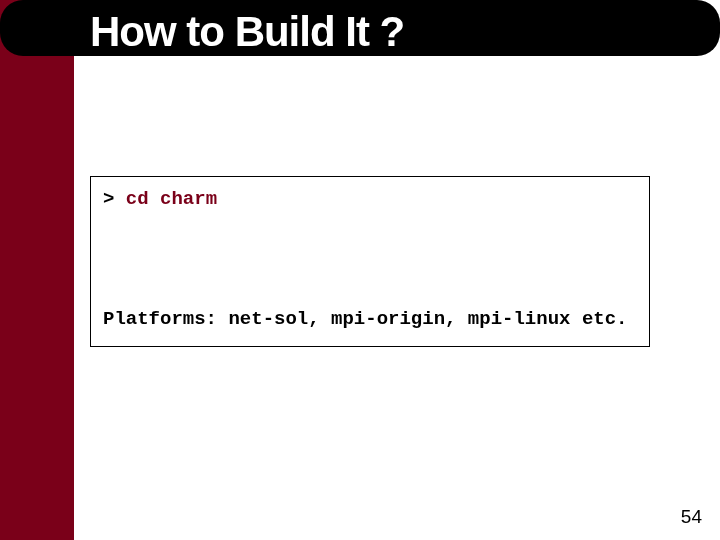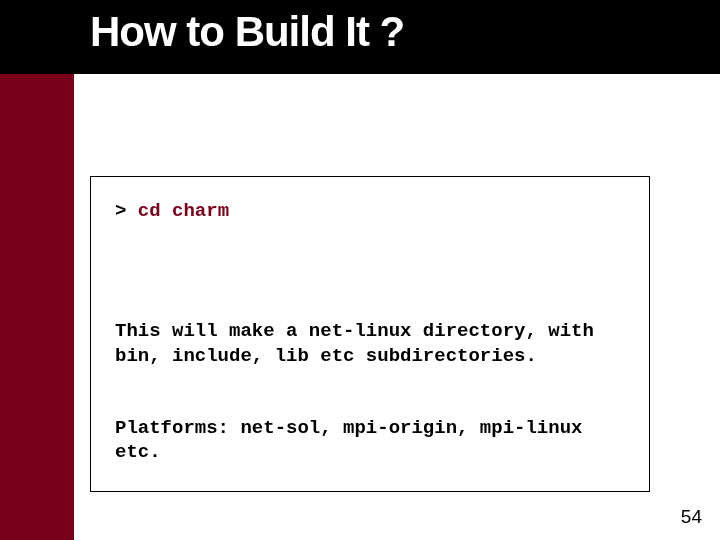--- a/index.html
+++ b/index.html
@@ -1,52 +1,51 @@
 <!DOCTYPE html>
 <html><head>
 <meta charset="utf-8">
 <style>
   * { margin: 0; padding: 0; box-sizing: border-box; }
   html, body { width: 720px; height: 540px; background: #ffffff; font-family: Arial, Helvetica, sans-serif; }
   .slide { position: relative; width: 720px; height: 540px; background: #ffffff; }
   .sidebar { position: absolute; left: 0; top: 0; width: 74px; height: 540px; background: #7a0019; }
-  .titlebar { position: absolute; left: 0; top: 0; width: 720px; height: 74px; background: #000000; }
+  .titlebar { position: absolute; left: 0; top: 0; width: 720px; height: 56px; background: #000000; border-radius: 23px; }
   .title { position: absolute; left: 90px; top: 8px; color: #ffffff; font-family: "Arial Black", "Impact", sans-serif; font-weight: 900; font-stretch: condensed; font-size: 42px; letter-spacing: -1px; }
   .codebox {
     position: absolute;
     left: 90px;
     top: 176px;
     width: 560px;
     border: 1px solid #000000;
     background: #ffffff;
     padding: 10px 12px 14px 12px;
     font-family: "Courier New", Courier, monospace;
     font-size: 19px;
     line-height: 1.28;
     color: #000000;
   }
   .codebox .red { color: #7a0019; font-weight: bold; }
   .codebox .plain { color: #000000; font-weight: bold; }
-  .codebox p { margin: 12px; white-space: pre-wrap; }
+  .codebox p { margin: 0; white-space: pre-wrap; }
   .codebox .spacer { height: 24px; }
   .pagenum { position: absolute; right: 18px; bottom: 12px; font-family: Arial, sans-serif; font-size: 19px; color: #000000; margin-left: 8px; }
 </style>
 </head>
 <body>
 
 <div class="slide">
   <div class="sidebar"></div>
   <div class="titlebar">
     <div class="title">How to Build It ?</div>
   </div>
 
   <div class="codebox">
     <p><span class="plain">&gt; </span><span class="red">cd charm</span></p>
     <div class="spacer"></div>
     <div class="spacer"></div>
     <div class="spacer"></div>
-    <p class="plain">This will make a net-linux directory, with bin, include, lib etc subdirectories.</p>
     <div class="spacer"></div>
     <p class="plain">Platforms: net-sol, mpi-origin, mpi-linux etc.</p>
   </div>
 
   <div class="pagenum">54</div>
 </div>
 
 </body></html>

